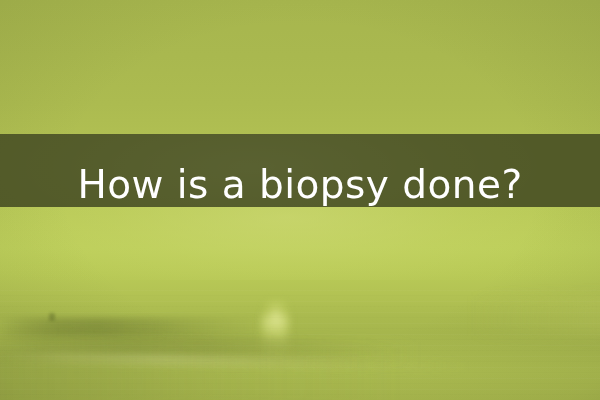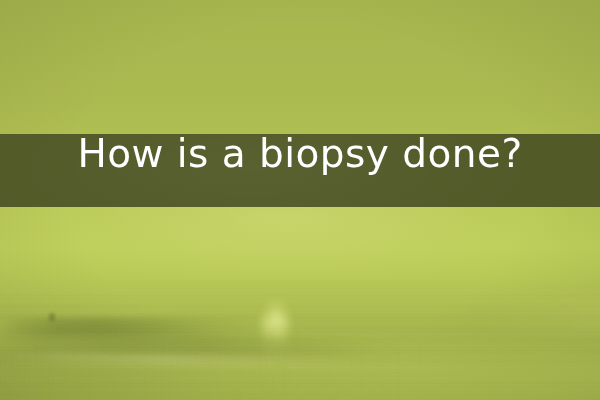--- a/index.html
+++ b/index.html
@@ -244,21 +244,21 @@
   
 
   .title-band {
     position: absolute;
     left: 0;
     right: 0;
     top: 134px;
     height: 73px;
     background: #525a28;
     display: flex;
-    align-items: flex-start;
+    align-items: flex-end;
     justify-content: center;
   }
 
   
   .title-band::before {
     content: "";
     position: absolute;
     inset: 0;
     background: radial-gradient(
       ellipse 60% 150% at 42% 45%,

